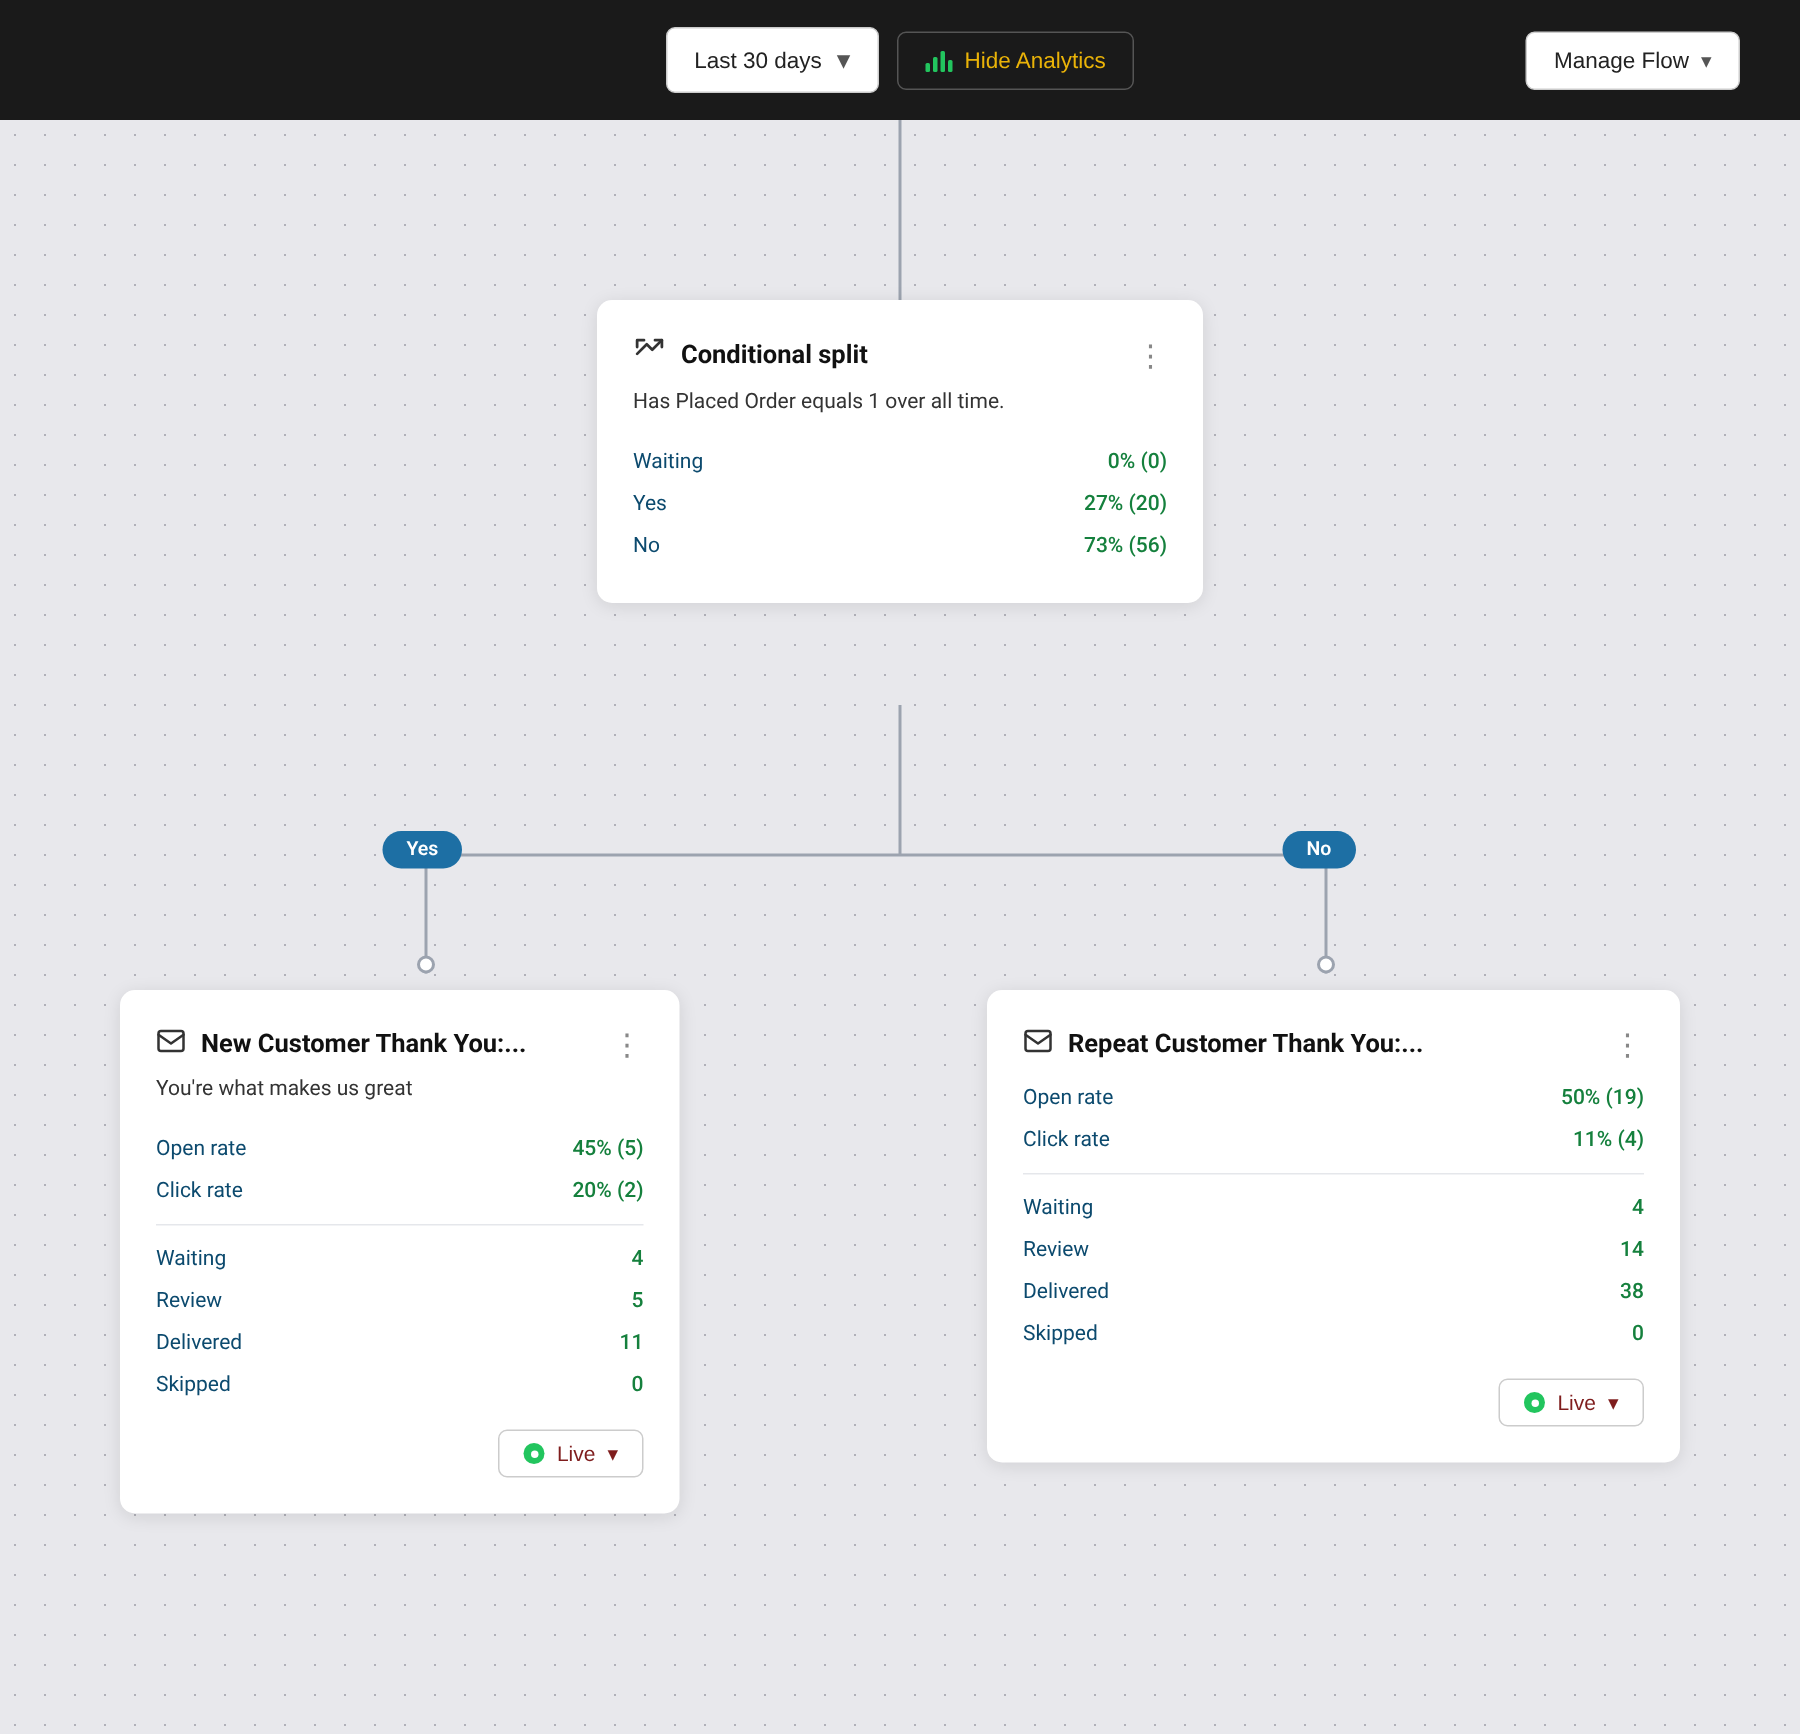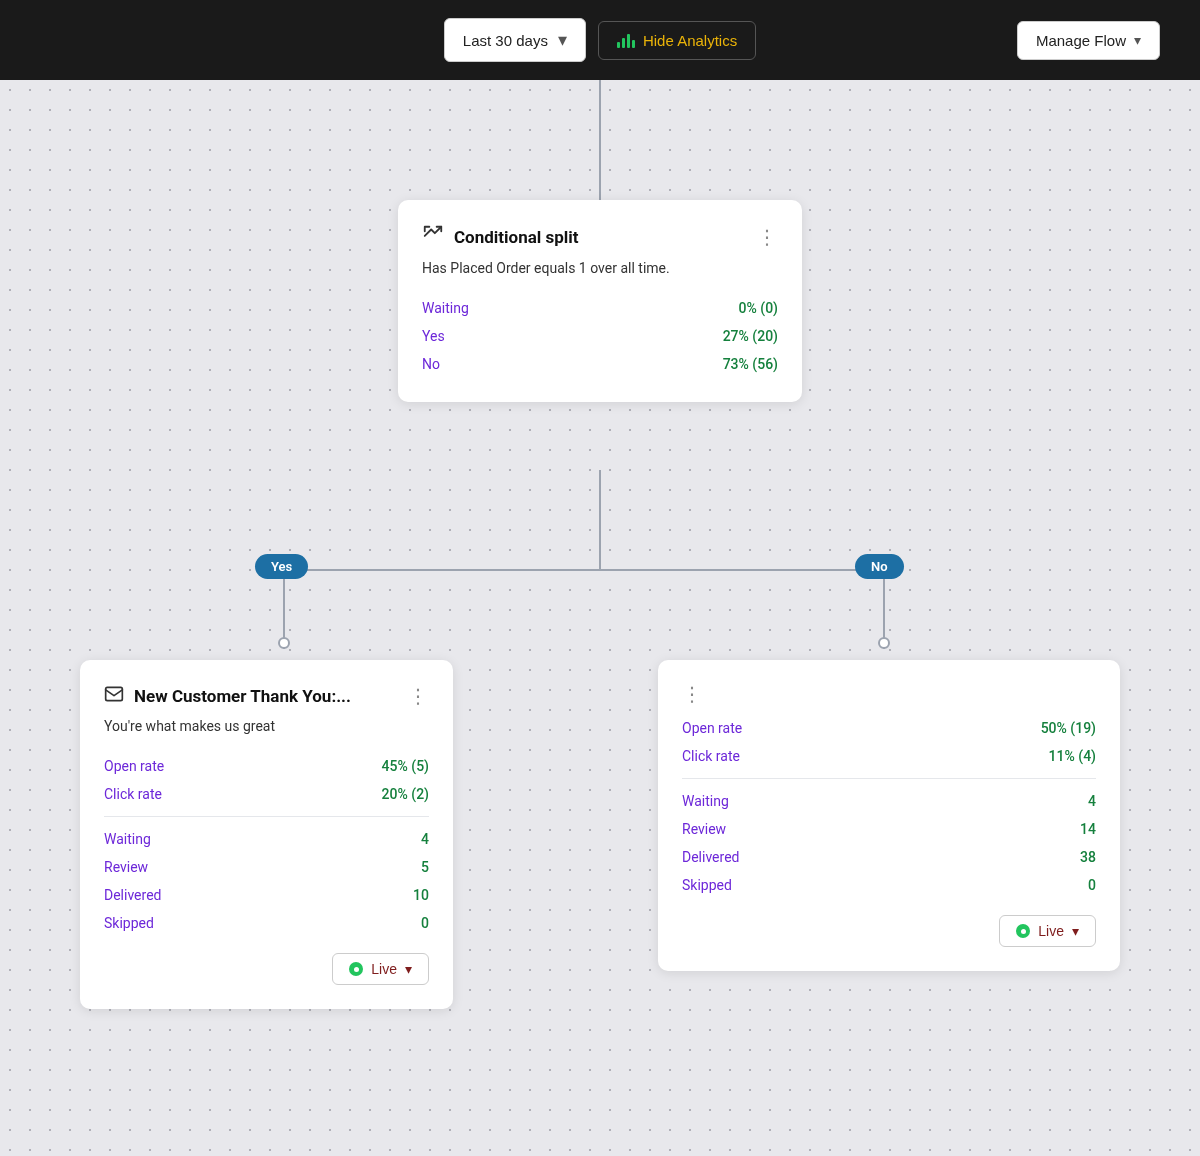--- a/index.html
+++ b/index.html
@@ -147,21 +147,21 @@
 
     .stats-row {
       display: flex;
       justify-content: space-between;
       align-items: center;
       padding: 6px 0;
       font-size: 14px;
       color: #333;
     }
 
-    .stats-row .label { color: #6d28d9; text-align: right; }
+    .stats-row .label { color: #0c4a6e; text-align: right; }
     .stats-row .value { color: #15803d; font-weight: 500; }
 
     .divider {
       border: none;
       border-top: 1px solid #e5e7eb;
       margin: 8px 0;
     }
 
     .card-footer {
       display: flex;
@@ -344,38 +344,47 @@
     <div class="stats-row">
       <span class="label">Waiting</span>
       <span class="value">4</span>
     </div>
     <div class="stats-row">
       <span class="label">Review</span>
       <span class="value">5</span>
     </div>
     <div class="stats-row">
       <span class="label">Delivered</span>
-      <span class="value">10</span>
+      <span class="value">11</span>
     </div>
     <div class="stats-row">
       <span class="label">Skipped</span>
       <span class="value">0</span>
     </div>
 
     <div class="card-footer">
       <button class="live-btn">
         <span class="live-dot"></span>
         <span>Live</span>
         <span style="font-size:14px;">▾</span>
       </button>
     </div>
   </div>
 
   <div class="flow-card" style="left: 658px; top: 580px; width: 462px;">
     <div class="card-header">
+      <div class="card-title-row">
+        <span>
+          <svg class="icon-email" viewBox="0 0 24 24" fill="none" stroke="#333" stroke-width="2" stroke-linecap="round" stroke-linejoin="round">
+            <rect x="2" y="4" width="20" height="16" rx="2"></rect>
+            <path d="M2 7l10 7 10-7"></path>
+          </svg>
+        </span>
+        <span class="card-title">Repeat Customer Thank You:...</span>
+      </div>
       <span class="three-dots">⋮</span>
     </div>
 
     <div class="stats-row">
       <span class="label">Open rate</span>
       <span class="value">50%  (19)</span>
     </div>
     <div class="stats-row">
       <span class="label">Click rate</span>
       <span class="value">11%  (4)</span>

